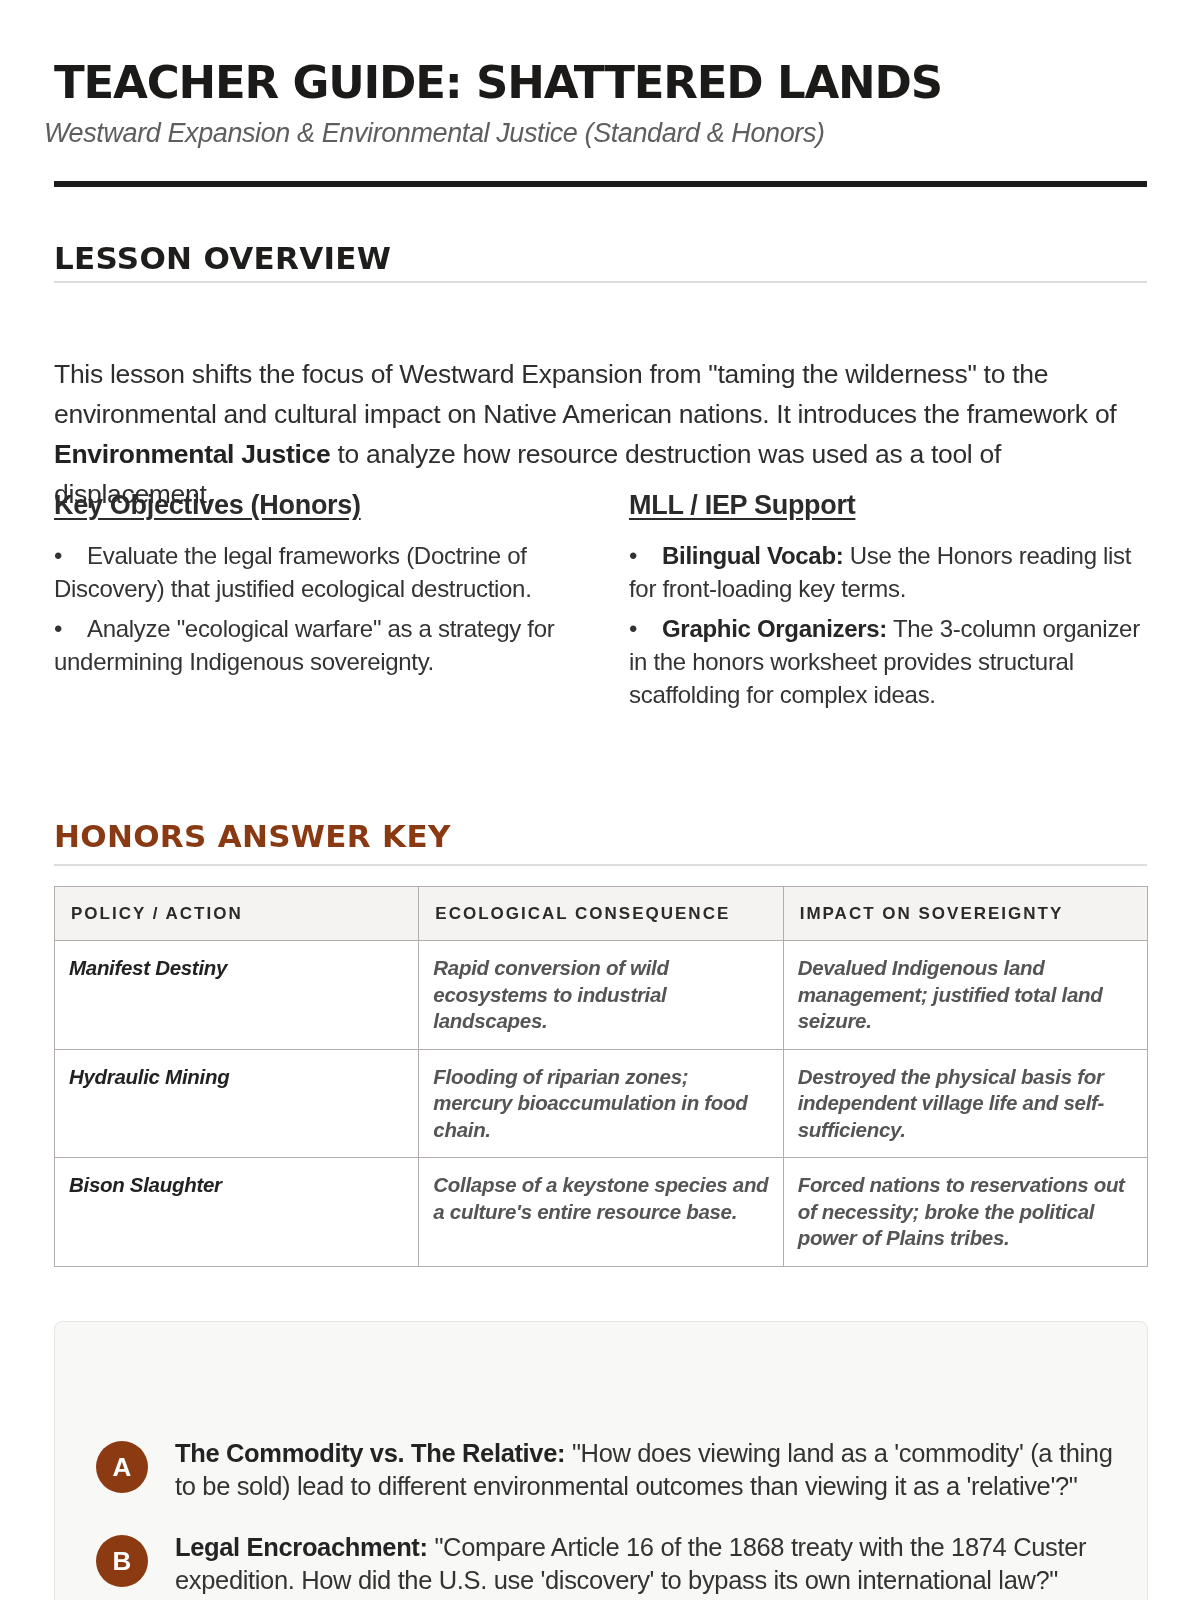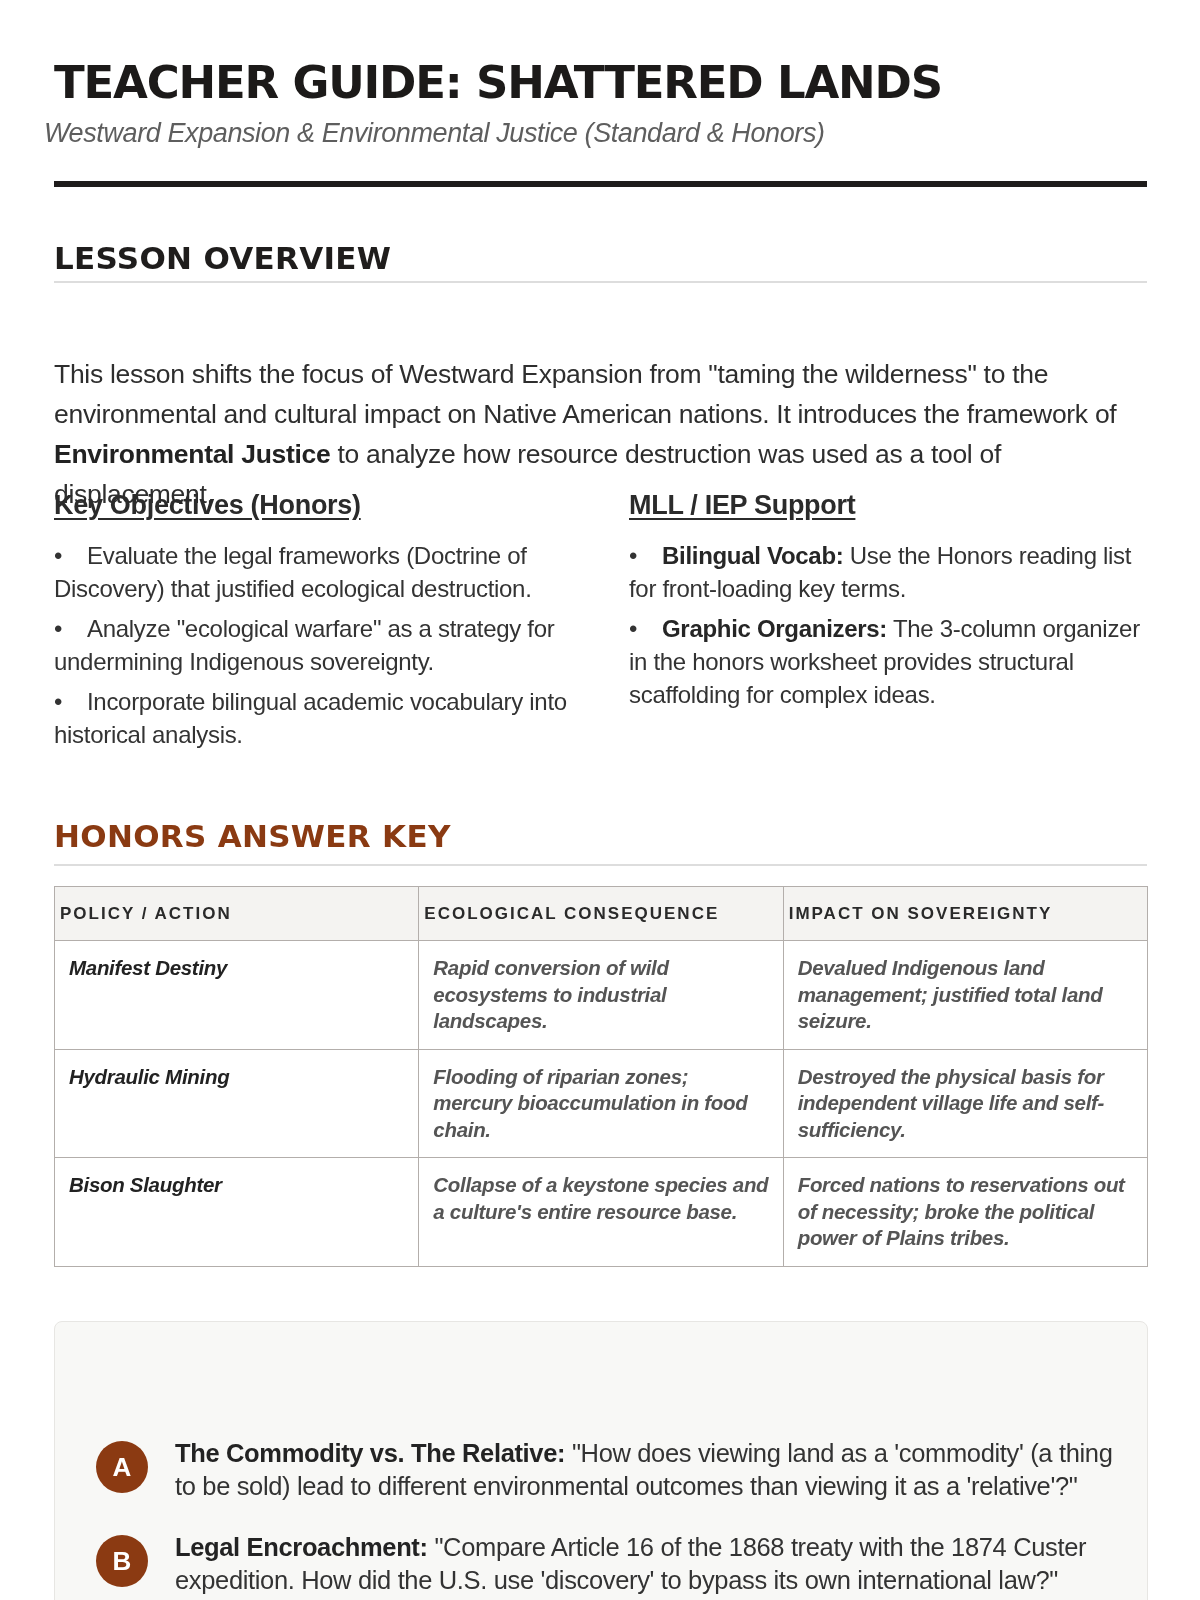--- a/index.html
+++ b/index.html
@@ -43,21 +43,21 @@
 
   .answer-title { color: #8a3a12; }
 
   table.key {
     position: absolute; left: 54px; top: 886px; width: 1094px;
     border-collapse: collapse; table-layout: fixed;
   }
   table.key th, table.key td { border: 1.5px solid #b3aeab; vertical-align: top; text-align: left; font-weight: bold; }
   table.key th {
     background: #f4f3f1; height: 54px; vertical-align: middle;
-    padding: 0 5px; font-size: 17px; font-weight: bold; letter-spacing: 2px; color: #2a2a2a;
+    padding: 0 16px; font-size: 17px; font-weight: bold; letter-spacing: 2px; color: #2a2a2a;
   }
   table.key td { height: 91px; padding: 14px 14px; font-size: 20.5px; line-height: 26.5px; font-style: italic; color: #555; letter-spacing: -0.3px; }
   table.key td.policy { font-weight: bold; color: #222; }
 
   .discussion {
     position: absolute; left: 54px; top: 1321px; width: 1094px; height: 300px;
     background: #f8f8f6; border: 1.5px solid #e7e6e3; border-radius: 8px;
   }
   .discussion .dtitle {
     position: absolute; left: 41px; top: 45px;
@@ -83,21 +83,20 @@
 
   <h2 class="h2" style="top:240px;">LESSON OVERVIEW</h2>
   <div class="rule" style="top:281px;"></div>
 
   <p class="overview"><span>This lesson shifts the focus of Westward Expansion from "taming the wilderness" to the environmental and cultural impact on Native American nations. It introduces the framework of </span><b>Environmental Justice</b><span> to analyze how resource destruction was used as a tool of displacement.</span></p>
 
   <h3 class="col-title" style="left:54px; top:490px;">Key Objectives (Honors)</h3>
   <ul class="bullets" style="left:54px; top:539px; width:520px;">
     <li><span class="dot">•</span><span>Evaluate the legal frameworks (Doctrine of Discovery) that justified ecological destruction.</span></li>
     <li><span class="dot">•</span><span>Analyze "ecological warfare" as a strategy for undermining Indigenous sovereignty.</span></li>
-    <li><span class="dot">•</span><span>Incorporate bilingual academic vocabulary into historical analysis.</span></li>
   </ul>
 
   <h3 class="col-title" style="left:629px; top:490px;">MLL / IEP Support</h3>
   <ul class="bullets" style="left:629px; top:539px; width:530px;">
     <li><span class="dot">•</span><b>Bilingual Vocab:</b><span> Use the Honors reading list for front-loading key terms.</span></li>
     <li><span class="dot">•</span><b>Graphic Organizers:</b><span> The 3-column organizer in the honors worksheet provides structural scaffolding for complex ideas.</span></li>
   </ul>
 
   <h2 class="h2 answer-title" style="top:818px;">HONORS ANSWER KEY</h2>
   <div class="rule" style="top:864px;"></div>

